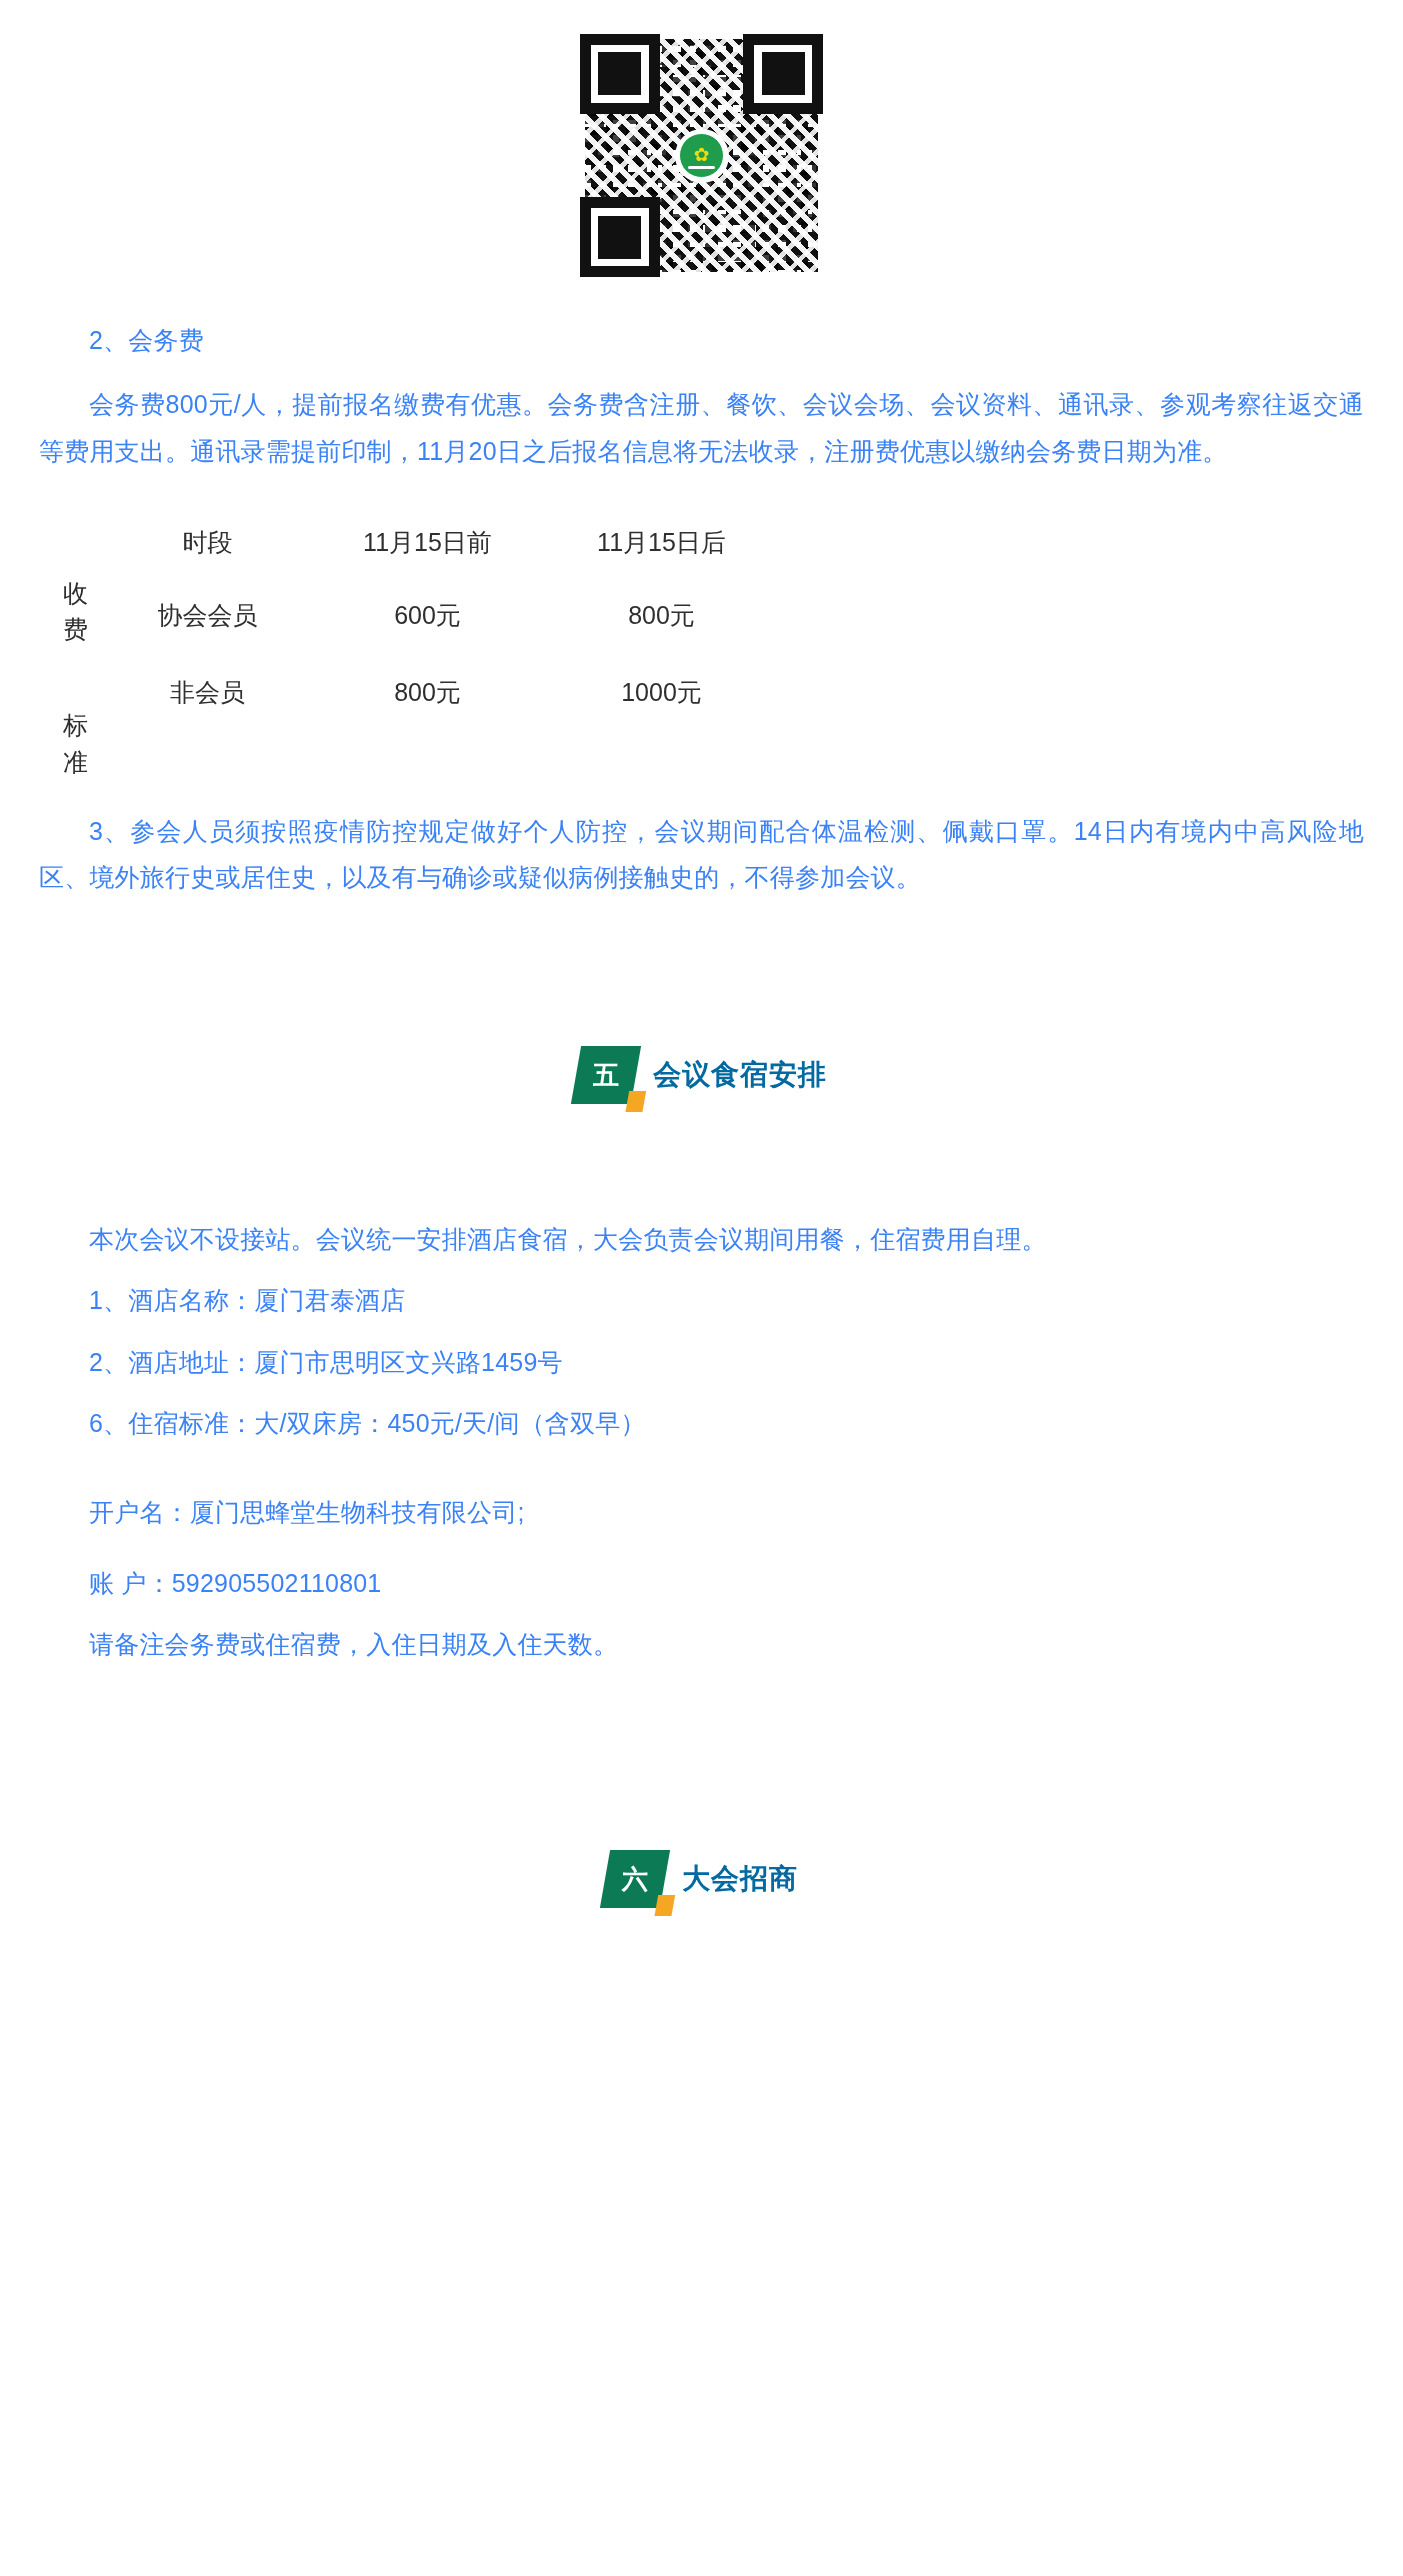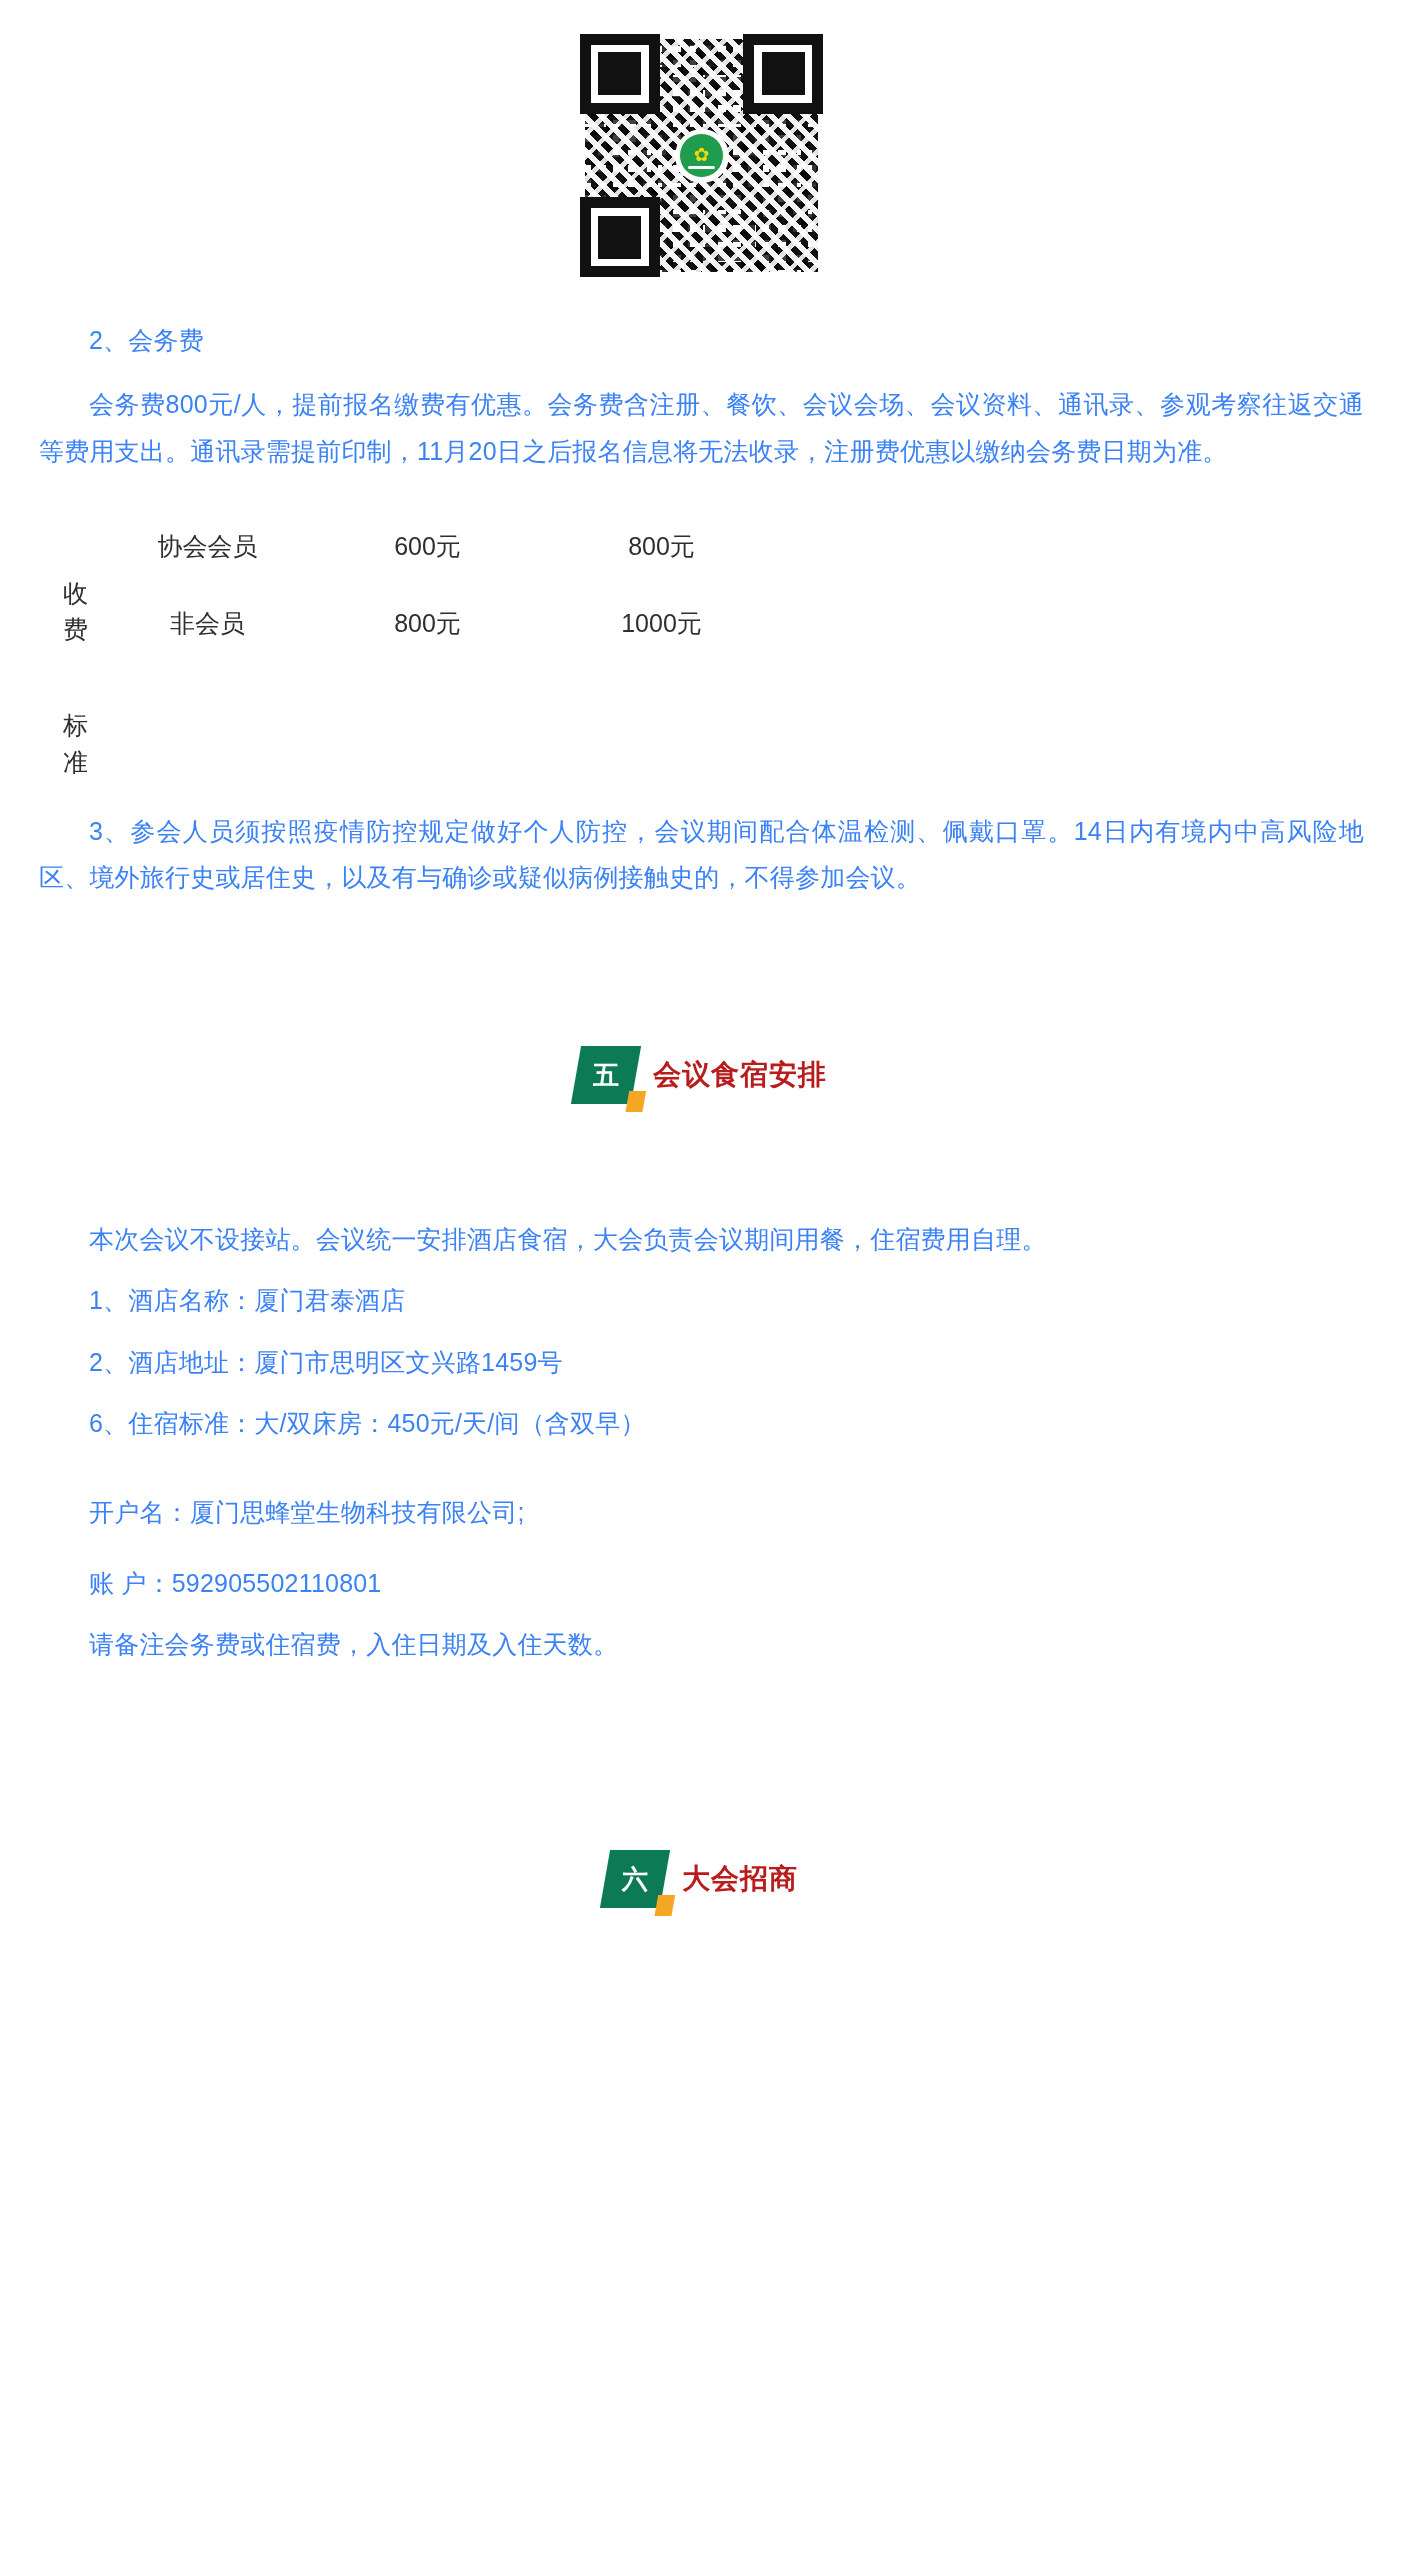--- a/index.html
+++ b/index.html
@@ -200,21 +200,21 @@
     right: -13px;
     bottom: -7.5px;
     width: 17px;
     height: 20.6px;
     background: #f5a623;
     transform: skewX(0deg);
   }
   .sec-title {
     font-size: 28px;
     font-weight: bold;
-    color: #b91c1c;
+    color: #0369a1;
     letter-spacing: 0.9px;
   }
 
   .footer-heading {
     margin-top: 65px;
     padding-bottom: 37px;
   }
 </style>
 </head>
 <body>
@@ -253,20 +253,25 @@
         <span class="grp">
           <span>收</span>
           <span>费</span>
         </span>
         <span>
           <span>标</span>
           <span>准</span>
         </span>
       </div>
       <div class="fee-grid">
+        <div class="fee-row head">
+          <div class="fee-cell c1">时段</div>
+          <div class="fee-cell c2">11月15日前</div>
+          <div class="fee-cell c3">11月15日后</div>
+        </div>
         <div class="fee-row">
           <div class="fee-cell c1">协会会员</div>
           <div class="fee-cell c2">600元</div>
           <div class="fee-cell c3">800元</div>
         </div>
         <div class="fee-row">
           <div class="fee-cell c1">非会员</div>
           <div class="fee-cell c2">800元</div>
           <div class="fee-cell c3">1000元</div>
         </div>

